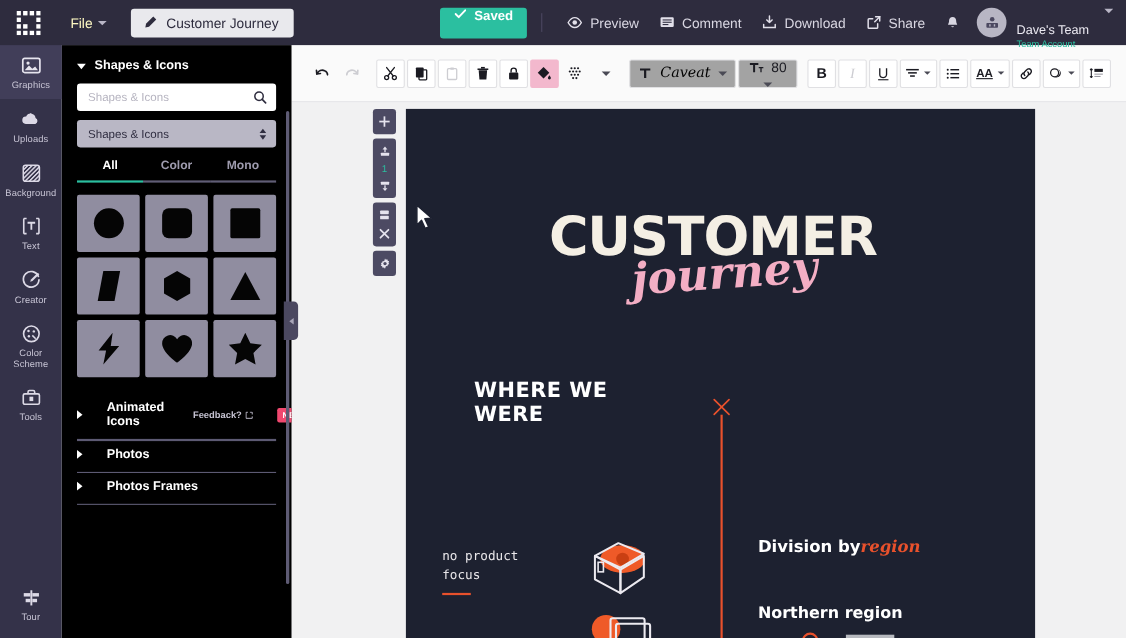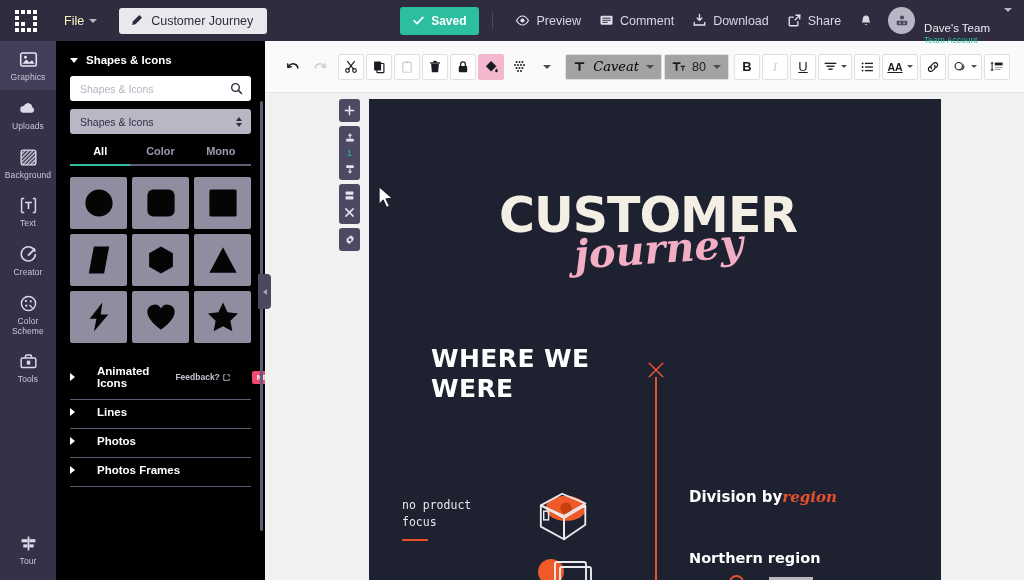--- a/index.html
+++ b/index.html
@@ -40,21 +40,21 @@
     display: flex; align-items: center; gap: 8px;
     background: #e9e9ed; color: #2e2c3e;
     border-radius: 3px;
     height: 26px; padding: 0 14px 0 11px;
     margin-left: 14px; font-size: 12.5px;
     cursor: text;
   }
   .pencil-ic { width: 13px; height: 13px; display:block; }
   .topbar-spacer { flex: 1; }
   .saved-btn {
-    display: flex; align-items: center; gap: 7px;
+    display: flex; align-items: flex-start; gap: 7px;
     background: #2bbfa0; color: #fff;
     height: 28px; padding: 0 13px; border-radius: 3px;
     font-size: 12px; font-weight: bold; cursor: pointer;
   }
   .chk { width: 11px; height: 11px; display:block; }
   .vsep { width: 1px; height: 17px; background: #4b4860; margin: 0 13px; }
   .tb-item {
     display: flex; align-items: center; gap: 6px;
     color: #d9d7e2; font-size: 12.5px;
     padding: 5px 9px; cursor: pointer;
@@ -215,21 +215,21 @@
   .tgap { width: 7px; }
   .combo {
     height: 26px; border: 1px solid #e0e0e3; background: #a3a3a3; border-radius: 2px;
     display: flex; align-items: center; gap: 7px;
     padding: 0 7px; cursor: pointer;
   }
   .combo .lbl { font-size: 12.5px; color: #1b1b22; }
   .combo .font-lbl { font-family: "DejaVu Serif", serif; font-style: italic; font-size: 13px; }
   .combo .caret { width:0;height:0;border-left:4px solid transparent;border-right:4px solid transparent;border-top:4px solid #4a4a55; }
   .font-combo { width: 112px; justify-content: space-between; }
-  .size-combo { width: 74px; justify-content: center; }
+  .size-combo { width: 74px; justify-content: center; flex-direction: column; }
 
   
   .workspace {
     position: absolute; top: 93px; left: 265px; width: 759px; height: 487px;
     background: #f1f1f2; overflow: hidden;
   }
   .page {
     position: absolute; left: 104px; top: 6px;
     width: 572px; height: 486px;
     background: #1d2130;
@@ -264,21 +264,21 @@
   .c-journey {
     position: absolute; left: 205px; top: 126px;
     font-family: "DejaVu Serif", serif;
     font-style: italic; font-weight: bold;
     font-size: 40px; color: #f3aec4;
     transform: rotate(-4deg);
   }
   .c-where {
     position: absolute; left: 62px; top: 245px;
     font-family: "DejaVu Sans", sans-serif;
-    font-weight: bold; font-size: 25px;
+    font-weight: bold; font-size: 19px;
     line-height: 1.18; color: #ffffff; letter-spacing: .4px;
   }
   .c-badge {
     position: absolute; left: 386px; top: 243px;
     width: 69px; height: 62px; background: #f3aec4;
     display: flex; align-items: center; justify-content: center;
   }
   .c-badge-num {
     font-family: "DejaVu Sans", sans-serif; font-weight: bold;
     font-size: 27px; color: #1d2130; letter-spacing: 1px;
@@ -605,24 +605,20 @@
           <span>Feedback?</span>
           <svg width="7" height="7" viewBox="0 0 10 10">
             <path d="M3.5 1H1v8h8V6.5" stroke="#c6c3d2" stroke-width="1.2" fill="none"></path>
             <path d="M6 1h3v3" stroke="#c6c3d2" stroke-width="1.2" fill="none"></path>
           </svg>
         </span>
         <span class="badge-new">NEW</span>
       </div>
       <div class="acc-sep"></div>
 
-      <div class="acc-row">
-        <span class="tri-r"></span>
-        <span class="acc-title">Lines</span>
-      </div>
       <div class="acc-sep"></div>
 
       <div class="acc-row">
         <span class="tri-r"></span>
         <span class="acc-title">Photos</span>
       </div>
       <div class="acc-sep"></div>
 
       <div class="acc-row">
         <span class="tri-r"></span>

